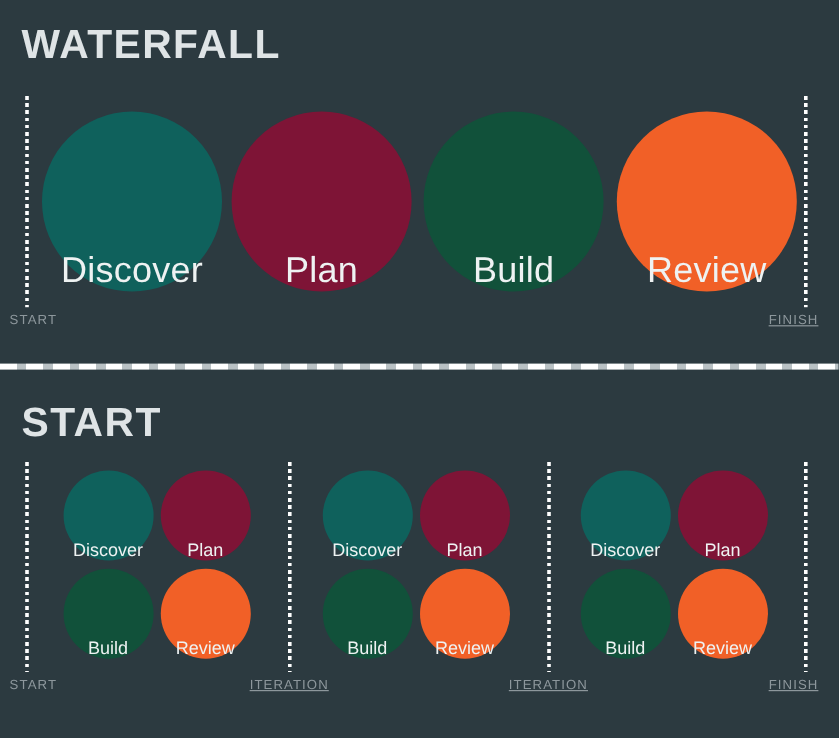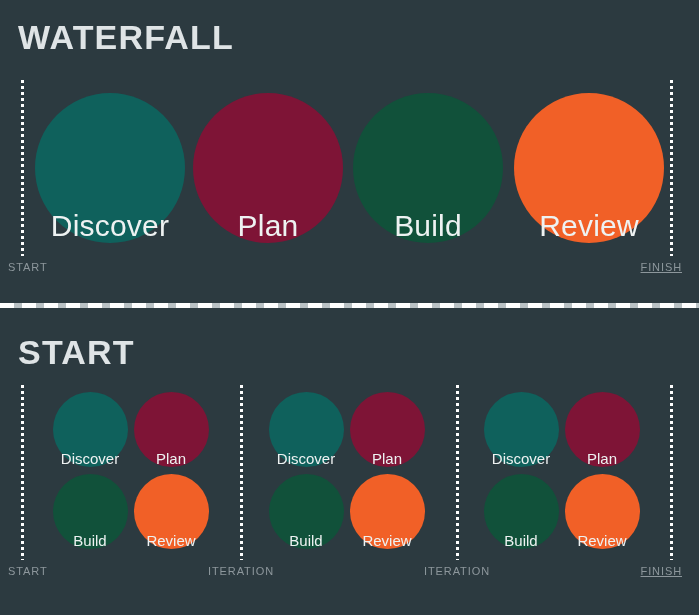--- a/index.html
+++ b/index.html
@@ -65,21 +65,21 @@
   
   .marker-label {
     position: absolute;
     color: #8d979c;
     font-size: 11px;
     font-weight: 400;
     letter-spacing: 0.9px;
     line-height: 1;
     white-space: nowrap;
   }
-  .marker-label.center { transform: translateX(-50%); }
+  .marker-label.center { transform: translateX(-50%); text-decoration: underline; }
   .marker-label.right  { transform: translateX(-100%); text-decoration: underline; }
 
   
   .node {
     position: absolute;
     border-radius: 50%;
     display: flex;
     align-items: flex-end;
     justify-content: center;
     color: #eef2f2;

